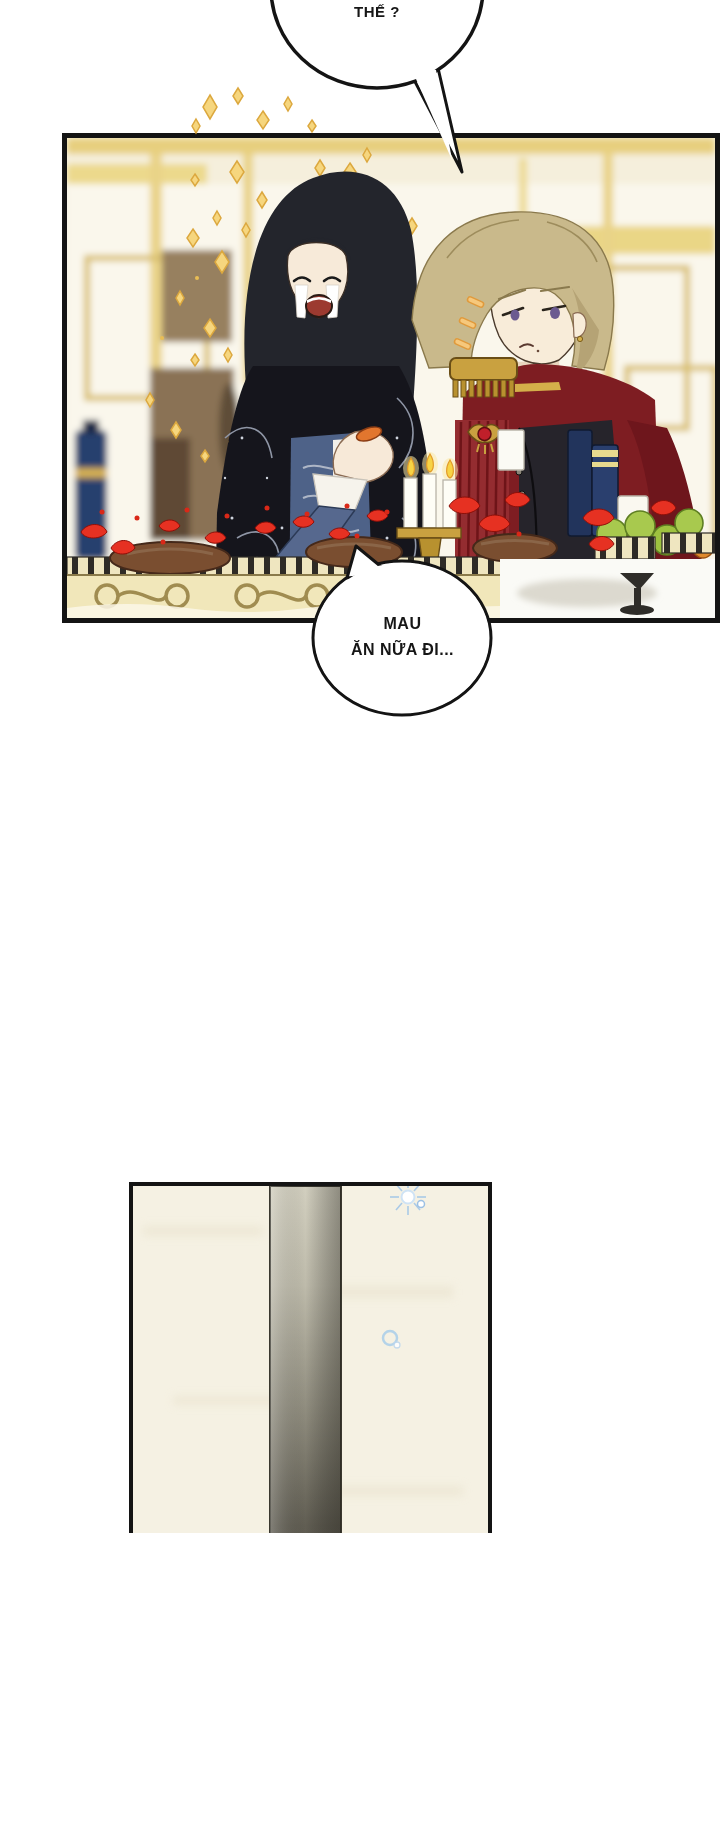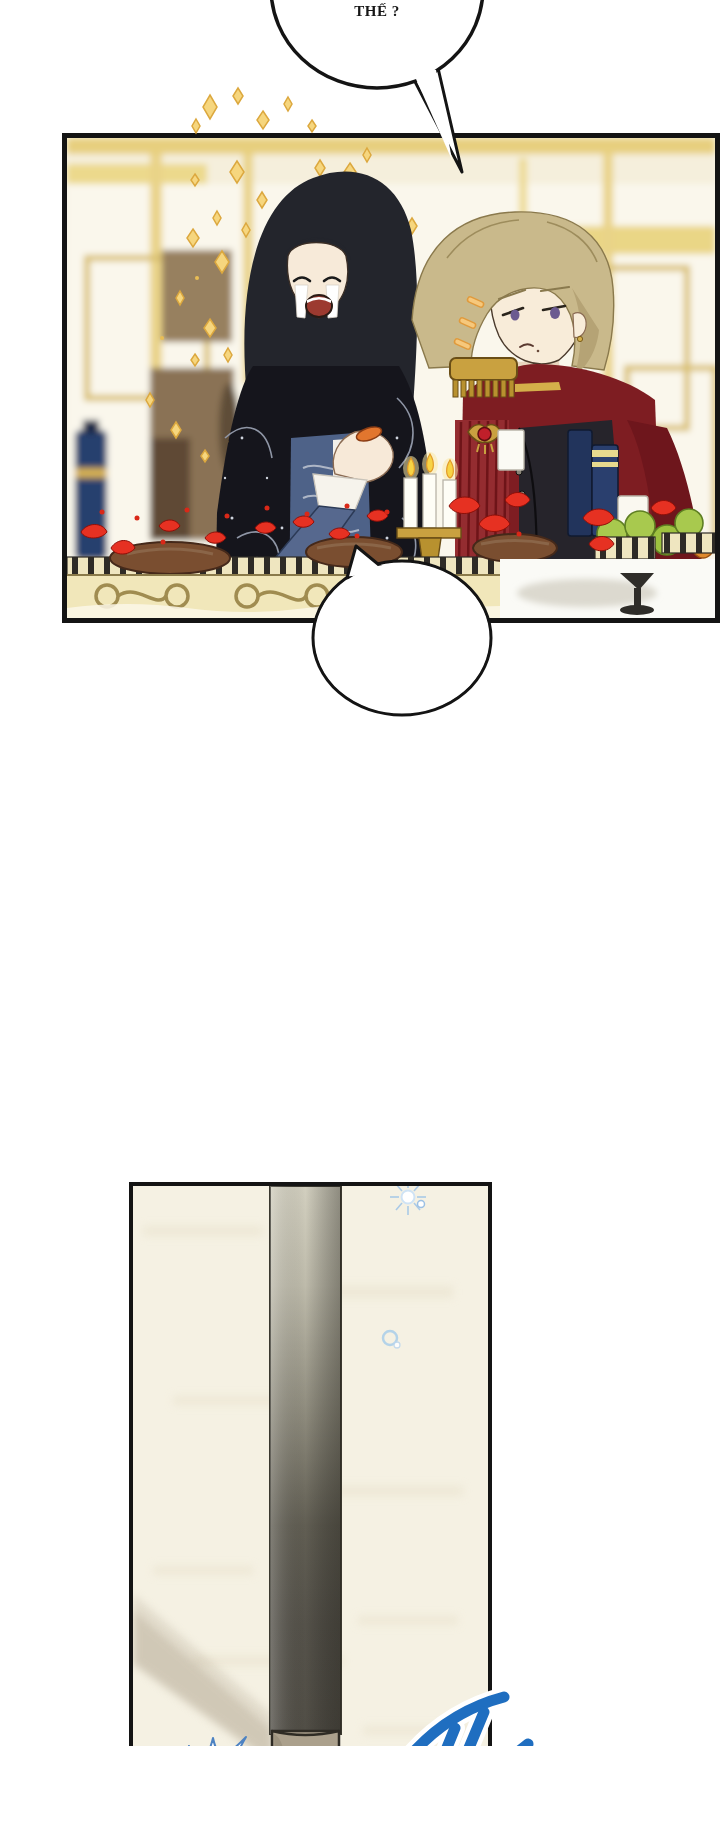--- a/index.html
+++ b/index.html
@@ -1,17 +1,17 @@
 <!DOCTYPE html>
 <html><head>
 <meta charset="utf-8">
 <style>
   html,body{margin:0;padding:0;background:#ffffff;}
-  #page{position:relative;width:720px;height:1746px;background:#ffffff;overflow:hidden;
-        font-family:Liberation Serif, serif;}
+  #page{position:relative;width:720px;height:1533px;background:#ffffff;overflow:hidden;
+        font-family:Liberation Sans, sans-serif;}
   .abs{position:absolute;}
   .panel{box-sizing:border-box;border:5px solid #141414;background:#f7f3e4;}
   #panel-dinner{left:62px;top:133px;width:658px;height:490px;}
   #panel-cane{left:129px;top:1182px;width:363px;height:641px;border-width:4px;background:#f5f1e3;}
   .bubble-text{color:#161616;font-weight:bold;text-align:center;letter-spacing:.5px;}
   #bubble-top-text{left:317px;top:3px;width:120px;font-size:15px;}
   #bubble-bottom-text{left:320px;top:611px;width:165px;font-size:16px;line-height:26px;}
   svg{display:block;}
 </style>
 </head>
@@ -299,20 +299,24 @@
     <ellipse cx="377" cy="-12" rx="106" ry="100" fill="#ffffff" stroke="#141414" stroke-width="3.5"></ellipse>
     <polygon points="412,70 452,160 436,70" fill="#ffffff"></polygon>
   </svg>
   <div id="bubble-top-text" class="abs bubble-text">THẾ ?</div>
 
   <svg class="abs" style="left:300px;top:535px;" width="210" height="190" viewBox="300 535 210 190">
     <ellipse cx="402" cy="638" rx="89" ry="77" fill="#ffffff" stroke="#141414" stroke-width="3"></ellipse>
     <polygon points="347,578 356,546 390,574" fill="#ffffff" stroke="#141414" stroke-width="3" stroke-linejoin="round"></polygon>
     <ellipse cx="402" cy="638" rx="87" ry="75" fill="#ffffff"></ellipse>
   </svg>
+  <div id="bubble-bottom-text" class="abs bubble-text">
+    <div>MAU</div>
+    <div>ĂN NỮA ĐI...</div>
+  </div>
 
   <div id="panel-cane" class="abs panel">
     <svg width="355" height="633" viewBox="0 0 355 633">
       <defs>
         <linearGradient id="poleGrad" x1="0" y1="0" x2="0" y2="1">
           <stop offset="0" stop-color="#d2cfbf"></stop>
             <stop offset=".18" stop-color="#bebbab"></stop>
           <stop offset=".42" stop-color="#8d8a7c"></stop>
             <stop offset=".62" stop-color="#615e53"></stop>
           <stop offset=".8" stop-color="#55524a"></stop>

